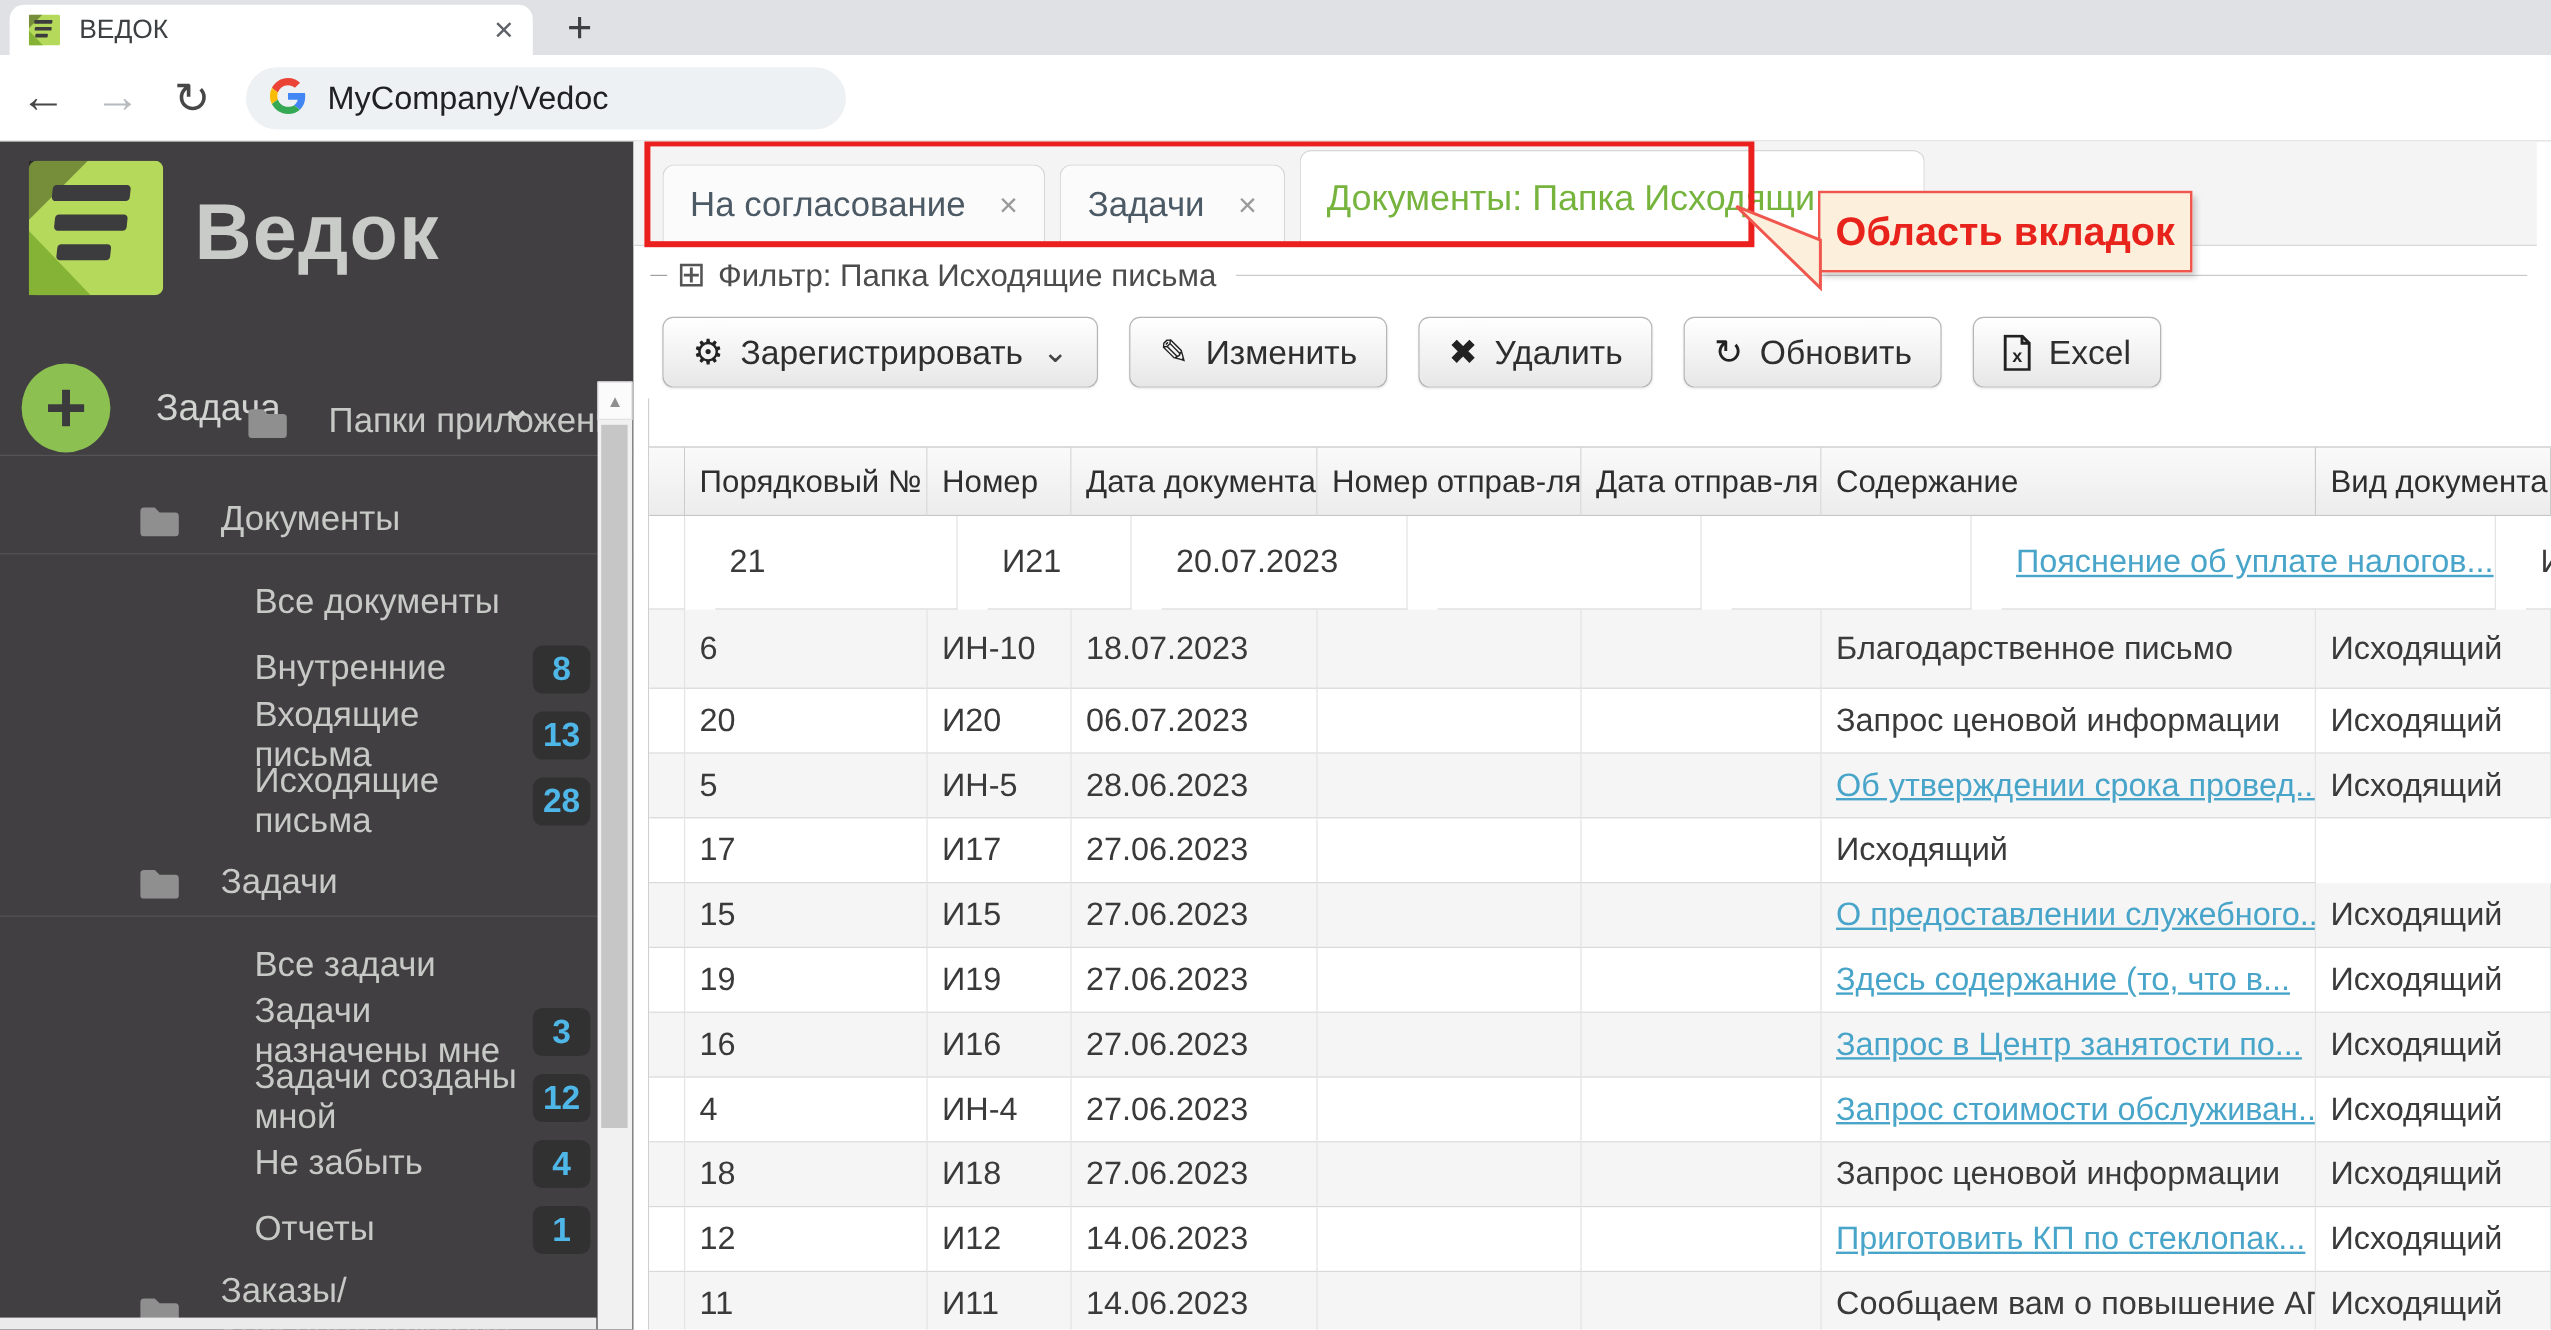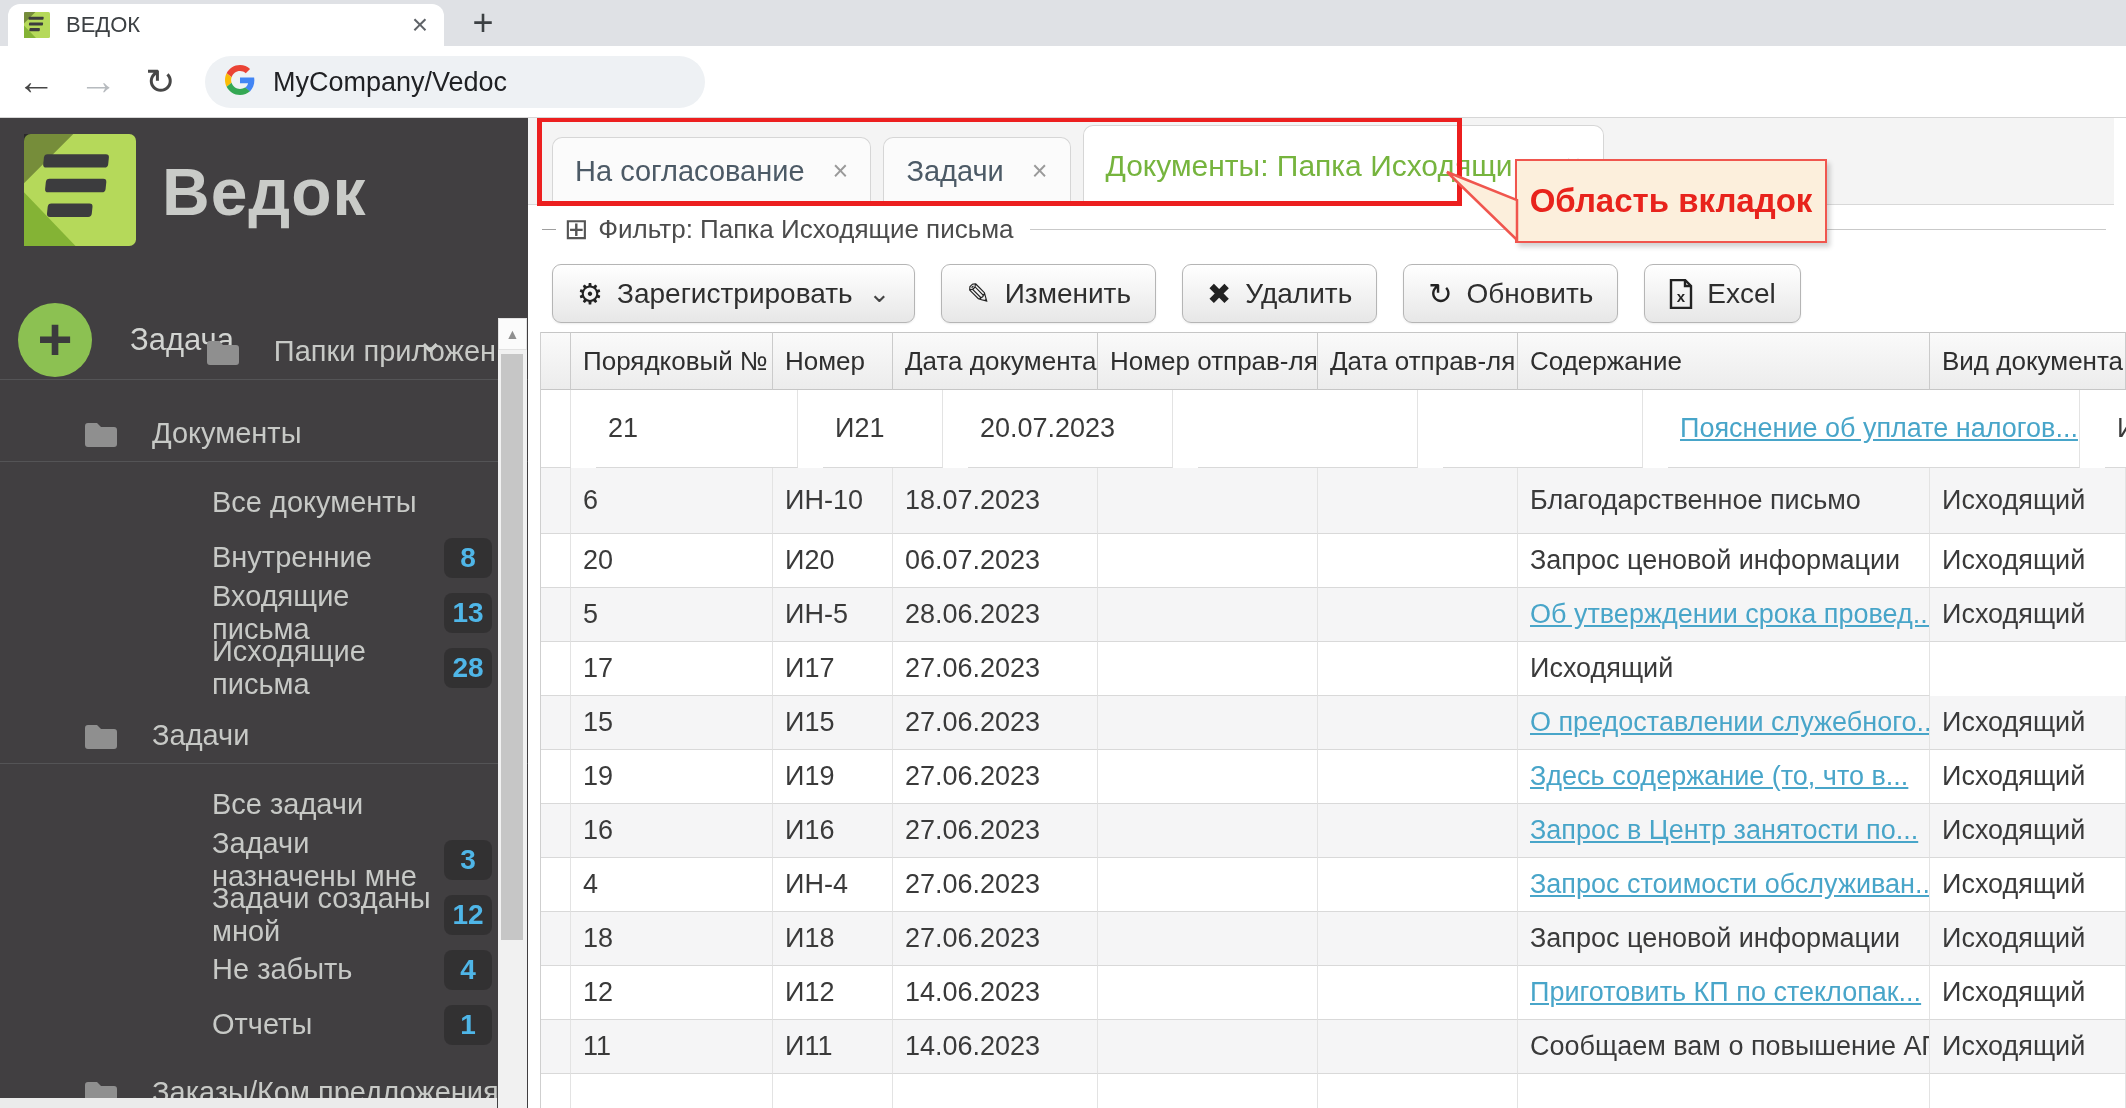--- a/index.html
+++ b/index.html
@@ -32,21 +32,21 @@
   .logo{position:absolute;left:24px;top:16px;display:flex;align-items:center;}
   .logo svg{width:112px;height:112px;}
   .logo-text{margin-left:26px;font-size:66px;font-weight:bold;color:#c9cbc8;letter-spacing:1px;}
   .newtask{position:absolute;left:0;top:182px;width:100%;height:80px;display:flex;align-items:center;}
   .plus-btn{margin-left:18px;width:74px;height:74px;border-radius:50%;background:#8cc152;
             display:flex;align-items:center;justify-content:center;font-size:60px;font-weight:bold;color:#3b3b3d;line-height:1;}
   .task-label{margin-left:38px;font-size:31px;color:#d2d4d1;}
   .task-caret{position:absolute;left:416px;font-size:34px;color:#cfd1ce;font-weight:bold;}
   .snav{position:absolute;left:0;top:206px;right:0;display:flex;flex-direction:column;}
   .s-row{height:55px;display:flex;align-items:center;color:#c7c9c6;font-size:29px;flex:0 0 auto;}
-  .s-folder{padding-left:84px;border-bottom:1px solid #545456;margin:13px 0;}
+  .s-folder{padding-left:116px;border-bottom:1px solid #545456;margin:13px 0;}
   .s-folder.lvl0{padding-left:88px;margin-top:0;justify-content:flex-end;}
   .s-folder .s-ico{margin-right:34px;display:flex;}
   .s-item{padding-left:212px;}
   .s-badge{margin-left:auto;margin-right:36px;min-width:48px;height:40px;border-radius:8px;
            background:rgba(0,0,0,.22);color:#4fb6e8;font-size:28px;font-weight:bold;
            display:flex;align-items:center;justify-content:center;padding:0 6px;box-sizing:border-box;}
   .vscroll{position:absolute;left:498px;top:200px;width:29px;bottom:0;background:#f1f1f1;}
   .vs-up{position:absolute;left:0;top:0;width:29px;height:32px;background:#fbfbfb;border:1px solid #e2e2e2;
          box-sizing:border-box;display:flex;align-items:center;justify-content:center;font-size:14px;color:#8f8f8f;}
   .vs-thumb{position:absolute;left:3px;top:36px;width:22px;height:586px;background:#c6c6c6;}
@@ -55,42 +55,42 @@
   
   .main{position:absolute;left:528px;top:118px;width:1598px;height:990px;background:#fff;overflow:hidden;}
   .tabrow{position:absolute;left:0;top:0;right:12px;height:87px;background:#f4f4f4;
           border-bottom:1px solid #d8d8d8;box-sizing:border-box;display:flex;align-items:flex-end;padding-left:24px;}
   .wtab{height:67px;background:#fbfbfb;border:1px solid #d6d6d6;border-bottom:none;border-radius:10px 10px 0 0;
         display:flex;align-items:center;padding:0 22px;margin-right:12px;font-size:29px;color:#4c5a66;white-space:nowrap;box-sizing:border-box;}
   .wtab .tab-close{margin-left:28px;color:#9a9a9a;font-size:27px;}
   .wtab.active{height:80px;background:#fff;color:#76b43e;font-size:30px;position:relative;z-index:2;margin-bottom:-1px;}
   .redrect{position:absolute;left:9px;top:-1px;width:925px;height:89px;border:5px solid #ec1f1f;
            box-sizing:border-box;z-index:5;pointer-events:none;}
-  .callout{position:absolute;left:987px;top:41px;width:312px;height:84px;background:#fcefdc;
+  .callout{position:absolute;left:987px;top:41px;width:312px;height:68px;background:#fcefdc;
            border:2px solid #f0564e;box-sizing:border-box;z-index:6;display:flex;align-items:center;
            justify-content:center;font-size:33px;font-weight:bold;color:#e8231c;box-shadow:3px 4px 5px rgba(0,0,0,.18);}
   .callout-arrow{position:absolute;left:917px;top:44px;z-index:7;}
   .filterline{position:absolute;left:14px;right:20px;top:96px;height:30px;display:flex;align-items:center;
               font-size:26px;color:#4c4c4c;}
   .fdash{width:14px;border-top:1px solid #9f9f9f;margin-right:8px;}
   .fexp{font-size:29px;color:#555;margin-right:10px;line-height:1;}
   .fline{flex:1;border-top:1px solid #c9c9c9;margin-left:16px;}
   .toolbar{position:absolute;left:24px;top:146px;display:flex;gap:26px;}
   .tbtn{height:57px;border:1px solid #b5b5b5;border-radius:9px;background:linear-gradient(#ffffff,#e7e7e7);
         display:flex;align-items:center;padding:0 24px;font-size:28px;color:#2e2e2e;box-shadow:0 1px 2px rgba(0,0,0,.08);white-space:nowrap;}
   .b-icon{margin-right:14px;font-size:29px;color:#222;display:flex;align-items:center;}
   .b-caret{margin-left:16px;font-size:26px;color:#444;}
 
   
   :root{--cols:30px 202px 120px 205px 220px 200px 412px minmax(0,1fr);}
   .table{position:absolute;left:12px;top:214px;right:0;border-left:1px solid #cfcfcf;}
   .thead,.trow{display:grid;grid-template-columns:var(--cols);}
   .th{height:58px;background:linear-gradient(#fafafa,#ececec);border-right:1px solid #cbcbcb;
       border-top:1px solid #c6c6c6;border-bottom:1px solid #c6c6c6;box-sizing:border-box;
-      display:flex;align-items:center;padding:0 12px;font-size:26px;color:#2e2e2e;white-space:nowrap;overflow:hidden;}
+      display:flex;align-items:center;padding:0 12px;font-size:26px;color:#2e2e2e;white-space:nowrap;overflow:hidden;margin-top:40px;}
   .trow{height:54px;background:#fff;}
   .trow.zebra{background:#f5f5f6;}
   .trow.r-tall{height:78px;gap:25px;}
   .trow.r-mid{height:66px;}
   .trow.r-part{height:40px;}
   .td{border-right:1px solid #e3e3e3;border-bottom:1px solid #d9d9d9;box-sizing:border-box;
       display:flex;align-items:center;padding:0 12px;font-size:27px;color:#3a3a3a;white-space:nowrap;overflow:hidden;}
   .td.c0{padding:0;}
   a.link{color:#48a5c9;text-decoration:underline;cursor:pointer;}
 </style>

